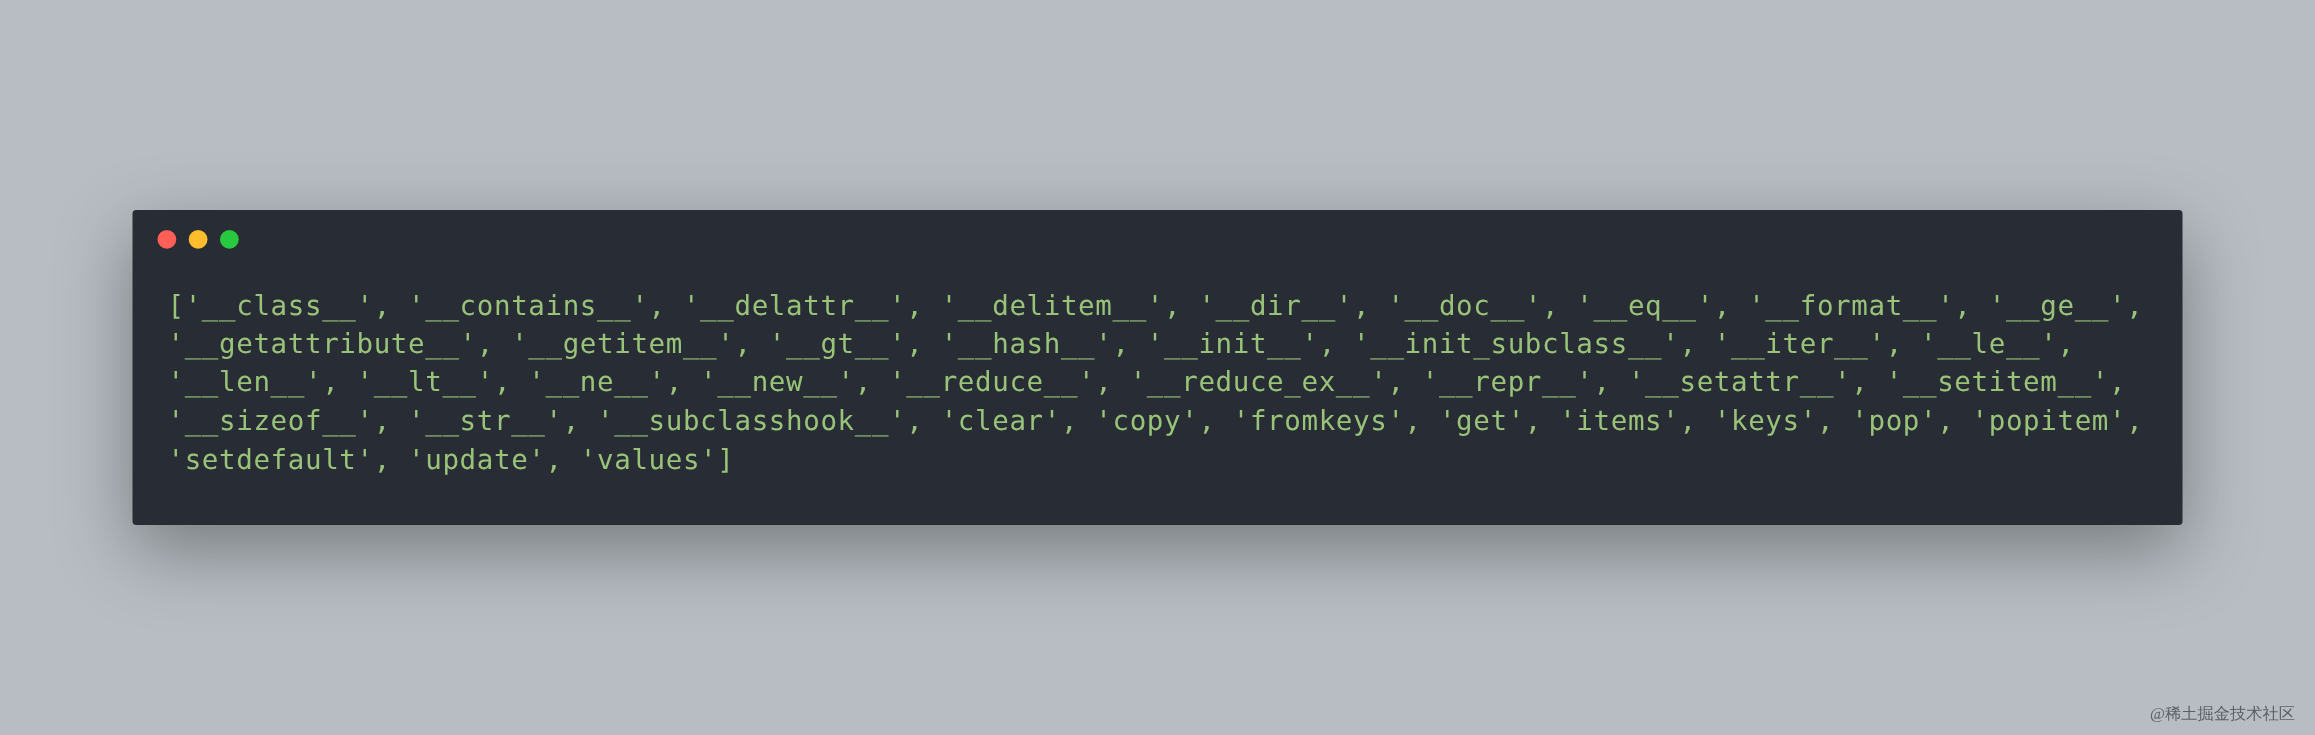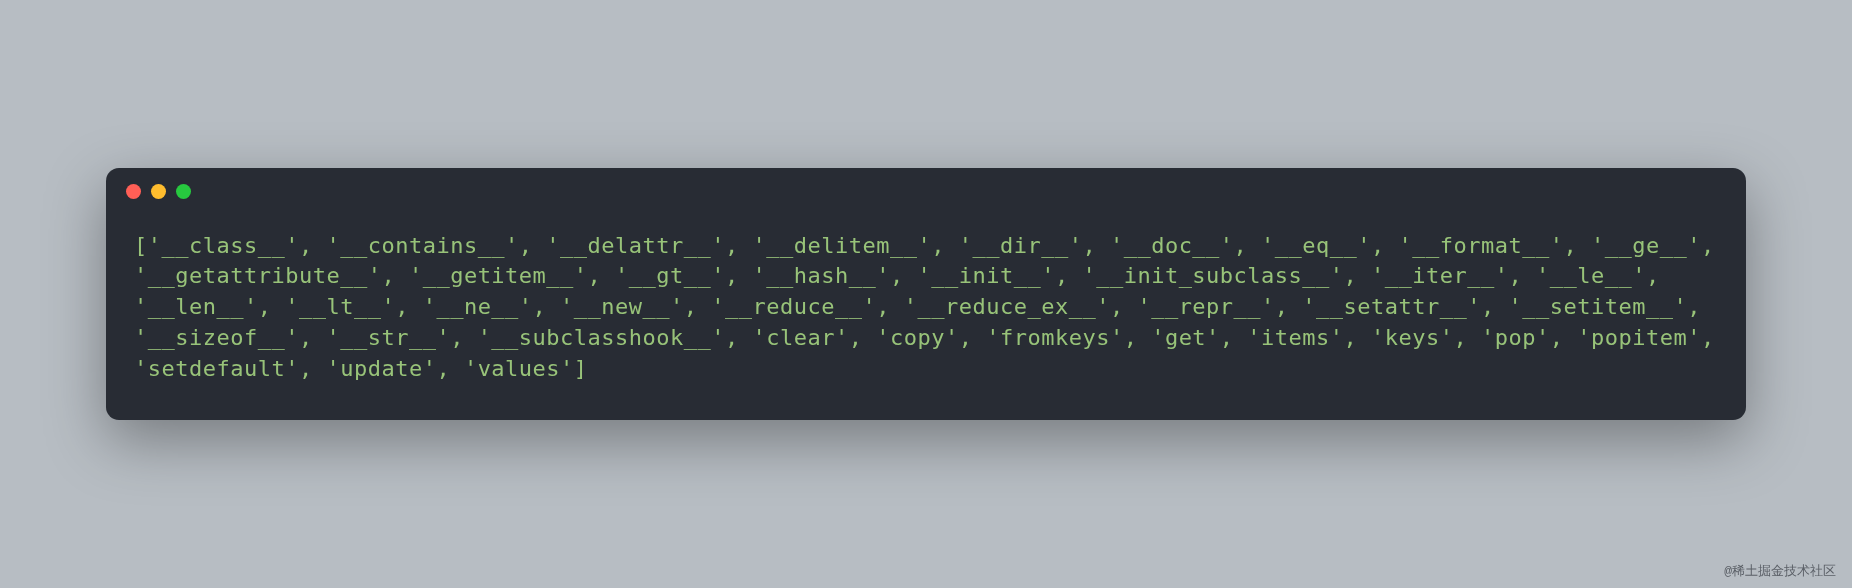--- a/index.html
+++ b/index.html
@@ -14,21 +14,21 @@
       height: 588px;
       display: flex;
       align-items: center;
       justify-content: center;
       font-family: 'Menlo', 'Monaco', 'Consolas', monospace;
       position: relative;
     }
     
     .terminal-window {
       background: #282c34;
-      border-radius: 13px;
+      border-radius: 3px;
       width: 1640px;
       box-shadow: 0 20px 60px rgba(0, 0, 0, 0.35);
       overflow: hidden;
     }
     
     .titlebar {
       display: flex;
       align-items: center;
       padding: 16px 20px 8px 20px;
       gap: 10px;
@@ -61,21 +61,21 @@
       white-space: pre-wrap;
       word-break: break-word;
     }
     
     .watermark {
       position: absolute;
       bottom: 8px;
       right: 16px;
       color: #5a5f66;
       font-size: 13px;
-      font-family: Liberation Mono, monospace;
+      font-family: Liberation Serif, serif;
     }
   </style>
 </head>
 <body>
 
 <div class="terminal-window">
   <div class="titlebar">
     <div class="traffic-light red"></div>
     <div class="traffic-light yellow"></div>
     <div class="traffic-light green"></div>

